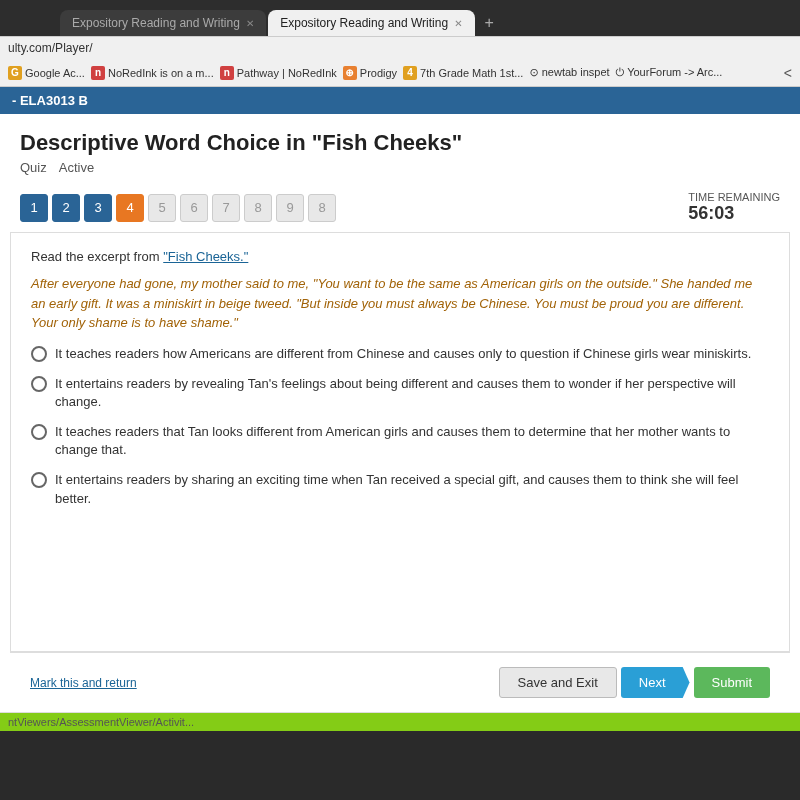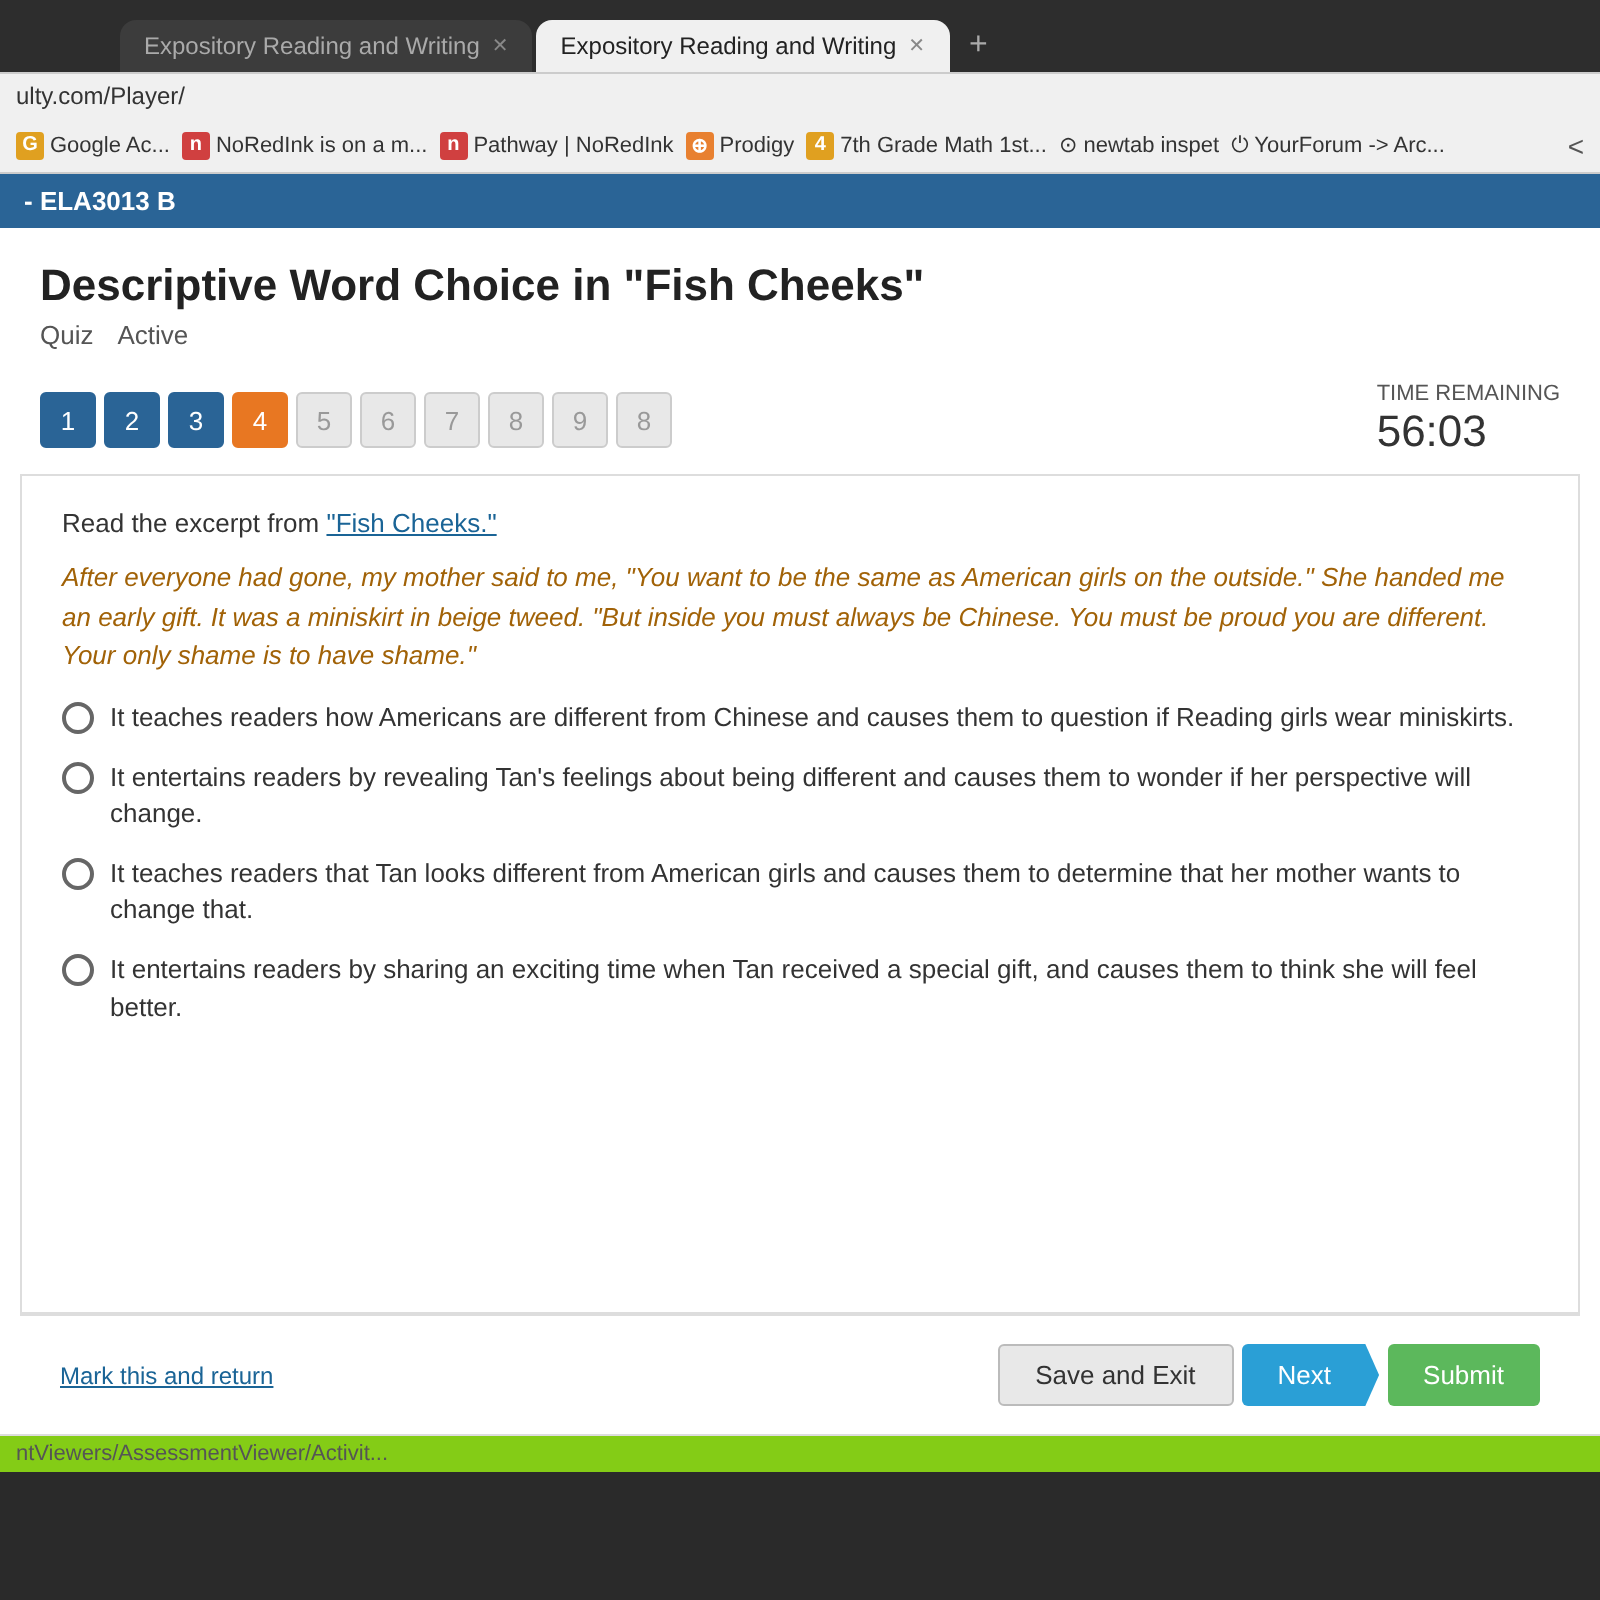--- a/index.html
+++ b/index.html
@@ -32,21 +32,21 @@
     .quiz-label { font-size: 13px; color: #555; }
     .active-label { font-size: 13px; color: #555; }
 
     
     .question-nav { display: flex; align-items: center; padding: 8px 20px; gap: 4px; }
     .qnum { width: 28px; height: 28px; display: flex; align-items: center; justify-content: center; font-size: 13px; border: 1px solid #ccc; border-radius: 3px; cursor: pointer; color: #555; background: #fff; }
     .qnum.answered { background: #2a6496; color: white; border-color: #2a6496; }
     .qnum.current { background: #e87722; color: white; border-color: #e87722; }
     .qnum.empty { background: #e8e8e8; color: #999; border: 1px solid #ccc; }
     .time-remaining { margin-left: auto; text-align: left; font-size: 11px; color: #555; }
-    .time-remaining .time-val { font-size: 22px; font-weight: normal; color: #333; }
+    .time-remaining .time-val { font-size: 18px; font-weight: bold; color: #333; }
 
     
     .question-area { background: #fff; margin: 0 10px; border: 1px solid #ddd; padding: 16px 20px; min-height: 420px; }
     .excerpt-link { color: #1a6496; text-decoration: underline; cursor: pointer; }
     .excerpt-intro { font-size: 13px; margin-bottom: 10px; color: #333; }
     .excerpt-text { font-size: 13px; color: #a16207; line-height: 1.5; margin-bottom: 12px; font-style: italic; }
     .question-text { font-size: 13px; color: #333; margin-bottom: 14px; }
     .question-text strong { font-weight: bold; }
 
     .answer-choice { display: flex; align-items: flex-start; gap: 8px; margin-bottom: 12px; cursor: pointer; }
@@ -148,21 +148,21 @@
 
     <p class="excerpt-intro">
       <span>Read the excerpt from </span><a class="excerpt-link">"Fish Cheeks."</a>
     </p>
 
     <p class="excerpt-text">After everyone had gone, my mother said to me, "You want to be the same as American girls on the outside." She handed me an early gift. It was a miniskirt in beige tweed. "But inside you must always be Chinese. You must be proud you are different. Your only shame is to have shame."</p>
 
 
     <div class="answer-choice">
       <div class="radio-btn"></div>
-      <span class="choice-text">It teaches readers how Americans are different from Chinese and causes them to question if Reading girls wear miniskirts.</span>
+      <span class="choice-text">It teaches readers how Americans are different from Chinese and causes only to question if Chinese girls wear miniskirts.</span>
     </div>
 
     <div class="answer-choice">
       <div class="radio-btn"></div>
       <span class="choice-text">It entertains readers by revealing Tan's feelings about being different and causes them to wonder if her perspective will change.</span>
     </div>
 
     <div class="answer-choice">
       <div class="radio-btn"></div>
       <span class="choice-text">It teaches readers that Tan looks different from American girls and causes them to determine that her mother wants to change that.</span>

